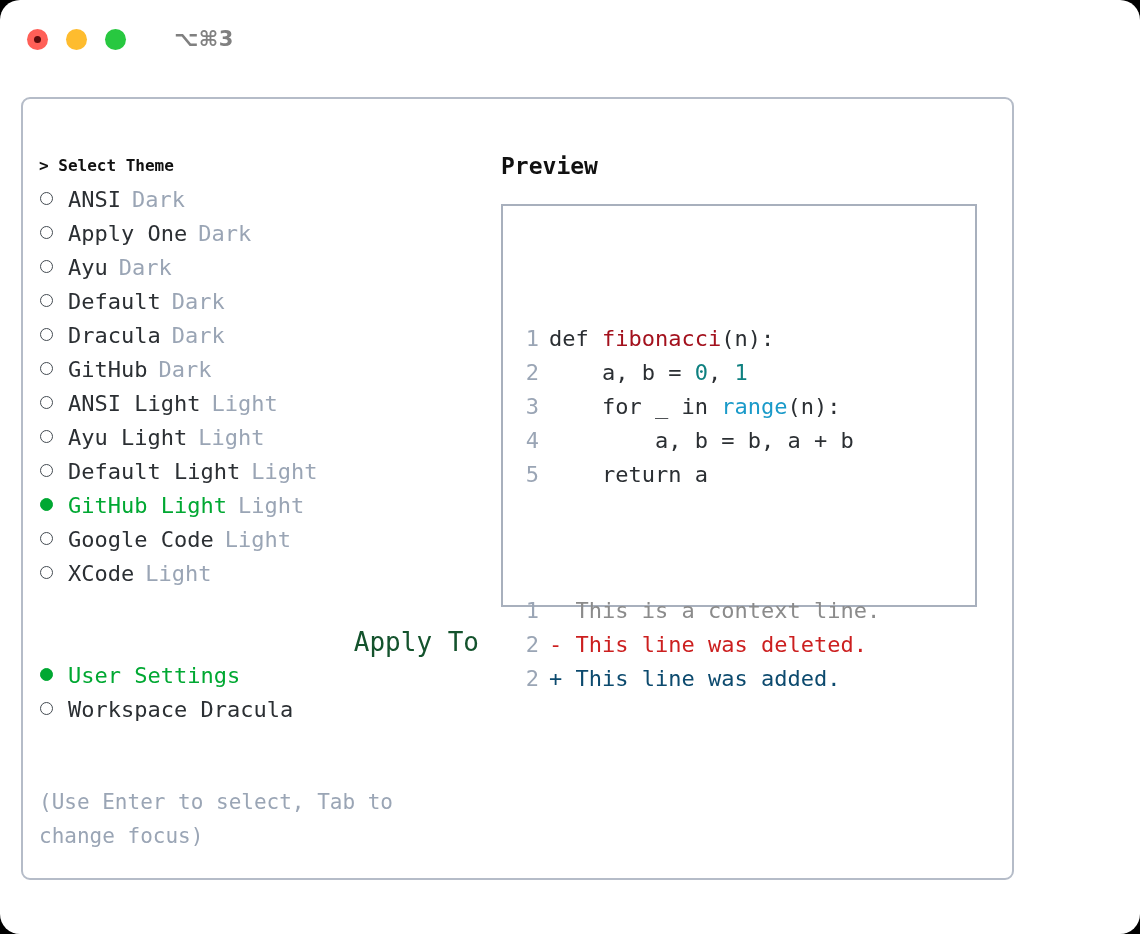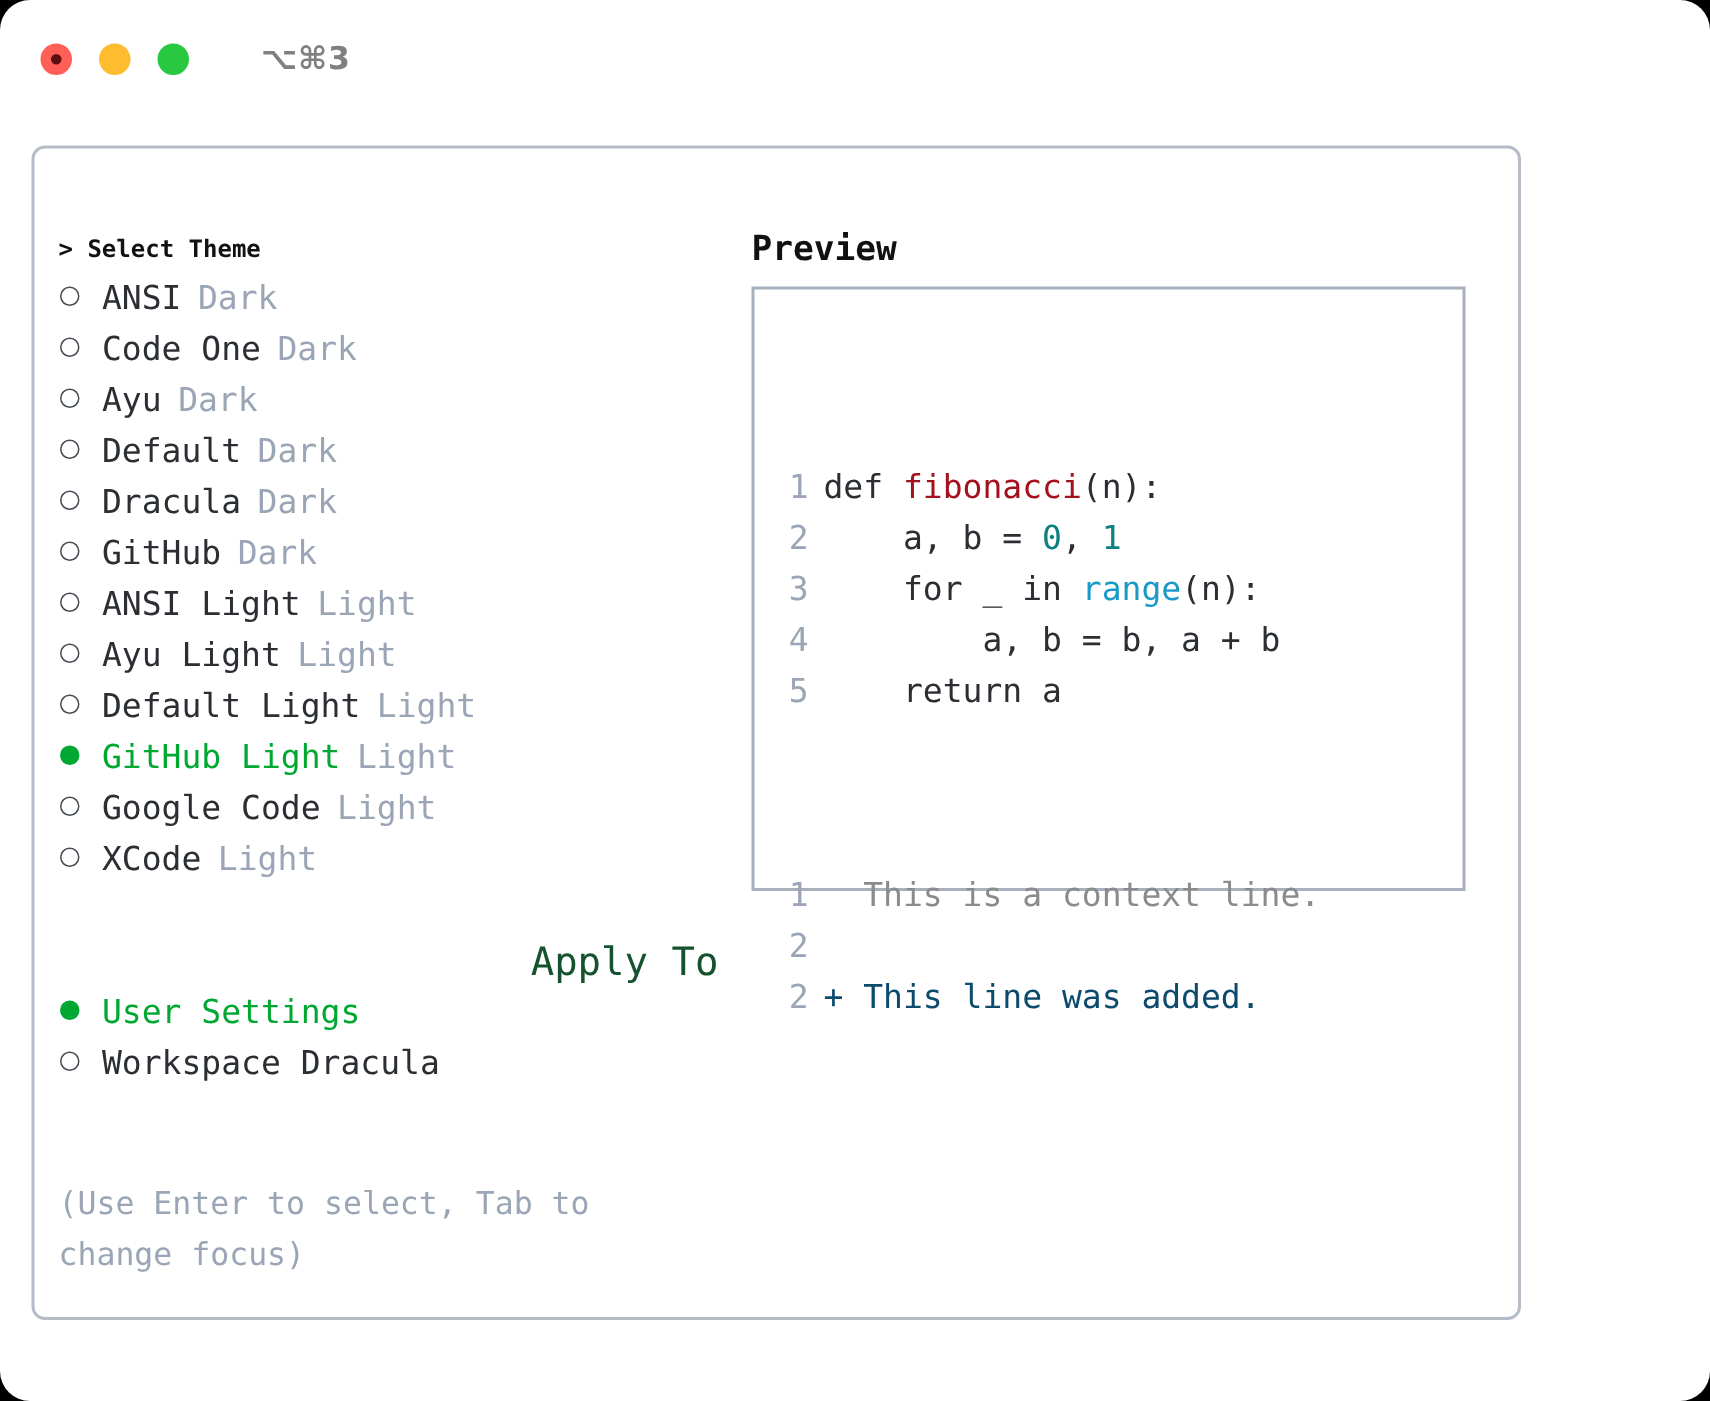--- a/index.html
+++ b/index.html
@@ -176,21 +176,21 @@
     position: absolute;
     left: 478px;
     top: 50px;
     width: 500px;
   }
   .preview-title {
     font-size: 23px;
     font-weight: bold;
     color: #111111;
     line-height: 34px;
-    margin-bottom: 8px;
+    margin-bottom: 21px;
   }
   .preview-box {
     width: 476px;
     height: 403px;
     border: 2px solid #a8b0bd;
     box-sizing: border-box;
     background: #ffffff;
     position: relative;
   }
   .code {
@@ -240,21 +240,21 @@
 
   <div class="panel">
     <div class="columns">
 
       <div class="left-col">
 
         <div class="section-head">&gt; Select Theme</div>
 
         <div id="theme-list">
             <div class="opt-row"><span class="marker"><span class="circle"></span></span><span class="gap"></span><span class="opt-label">ANSI</span><span class="opt-tag">Dark</span></div>
-            <div class="opt-row"><span class="marker"><span class="circle"></span></span><span class="gap"></span><span class="opt-label">Code One</span><span class="opt-tag">Dark</span></div>
+            <div class="opt-row"><span class="marker"><span class="circle"></span></span><span class="gap"></span><span class="opt-label">Apply One</span><span class="opt-tag">Dark</span></div>
             <div class="opt-row"><span class="marker"><span class="circle"></span></span><span class="gap"></span><span class="opt-label">Ayu</span><span class="opt-tag">Dark</span></div>
             <div class="opt-row"><span class="marker"><span class="circle"></span></span><span class="gap"></span><span class="opt-label">Default</span><span class="opt-tag">Dark</span></div>
             <div class="opt-row"><span class="marker"><span class="circle"></span></span><span class="gap"></span><span class="opt-label">Dracula</span><span class="opt-tag">Dark</span></div>
             <div class="opt-row"><span class="marker"><span class="circle"></span></span><span class="gap"></span><span class="opt-label">GitHub</span><span class="opt-tag">Dark</span></div>
             <div class="opt-row"><span class="marker"><span class="circle"></span></span><span class="gap"></span><span class="opt-label">ANSI Light</span><span class="opt-tag">Light</span></div>
             <div class="opt-row"><span class="marker"><span class="circle"></span></span><span class="gap"></span><span class="opt-label">Ayu Light</span><span class="opt-tag">Light</span></div>
             <div class="opt-row"><span class="marker"><span class="circle"></span></span><span class="gap"></span><span class="opt-label">Default Light</span><span class="opt-tag">Light</span></div>
             <div class="opt-row selected"><span class="marker"><span class="circle"></span></span><span class="gap"></span><span class="opt-label">GitHub Light</span><span class="opt-tag">Light</span></div>
             <div class="opt-row"><span class="marker"><span class="circle"></span></span><span class="gap"></span><span class="opt-label">Google Code</span><span class="opt-tag">Light</span></div>
             <div class="opt-row"><span class="marker"><span class="circle"></span></span><span class="gap"></span><span class="opt-label">XCode</span><span class="opt-tag">Light</span></div>
@@ -270,20 +270,20 @@
 
         <div class="hint">(Use Enter to select, Tab to change focus)</div>
       </div>
 
       <div class="right-col">
         <div class="preview-title">Preview</div>
 
         <div class="preview-box">
           <div class="code">
             <div id="code-block"><div class="code-line"><span class="lineno">1</span><span class="ctext">def </span><span class="tok-fn">fibonacci</span><span class="ctext">(n):</span></div><div class="code-line"><span class="lineno">2</span><span class="ctext">    a, b = </span><span class="tok-num">0</span><span class="ctext">, </span><span class="tok-num">1</span></div><div class="code-line"><span class="lineno">3</span><span class="ctext">    for _ in </span><span class="tok-call">range</span><span class="ctext">(n):</span></div><div class="code-line"><span class="lineno">4</span><span class="ctext">        a, b = b, a + b</span></div><div class="code-line"><span class="lineno">5</span><span class="ctext">    return a</span></div></div>
-            <div id="diff-block" class="diff"><div class="code-line"><span class="lineno">1</span><span class="diff-ctx">  This is a context line.</span></div><div class="code-line"><span class="lineno">2</span></div><div class="code-line"><span class="lineno">2</span><span class="diff-add">+ This line was added.</span></div></div>
+            <div id="diff-block" class="diff"><div class="code-line"><span class="lineno">1</span><span class="diff-ctx">  This is a context line.</span></div><div class="code-line"><span class="lineno">2</span><span class="diff-del">- This line was deleted.</span></div><div class="code-line"><span class="lineno">2</span><span class="diff-add">+ This line was added.</span></div></div>
           </div>
         </div>
       </div>
 
     </div>
   </div>
 </div>
 
 </body></html>

